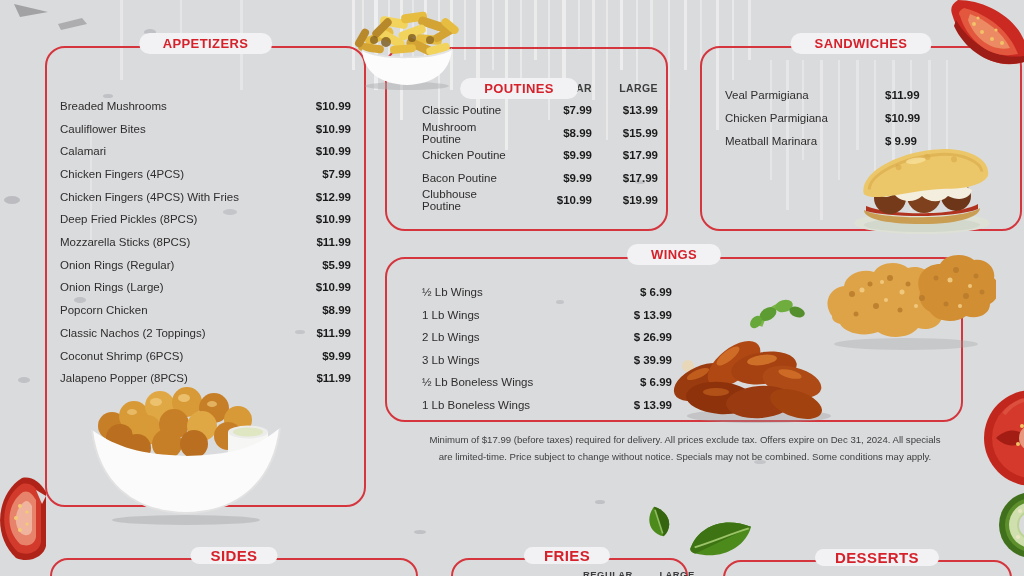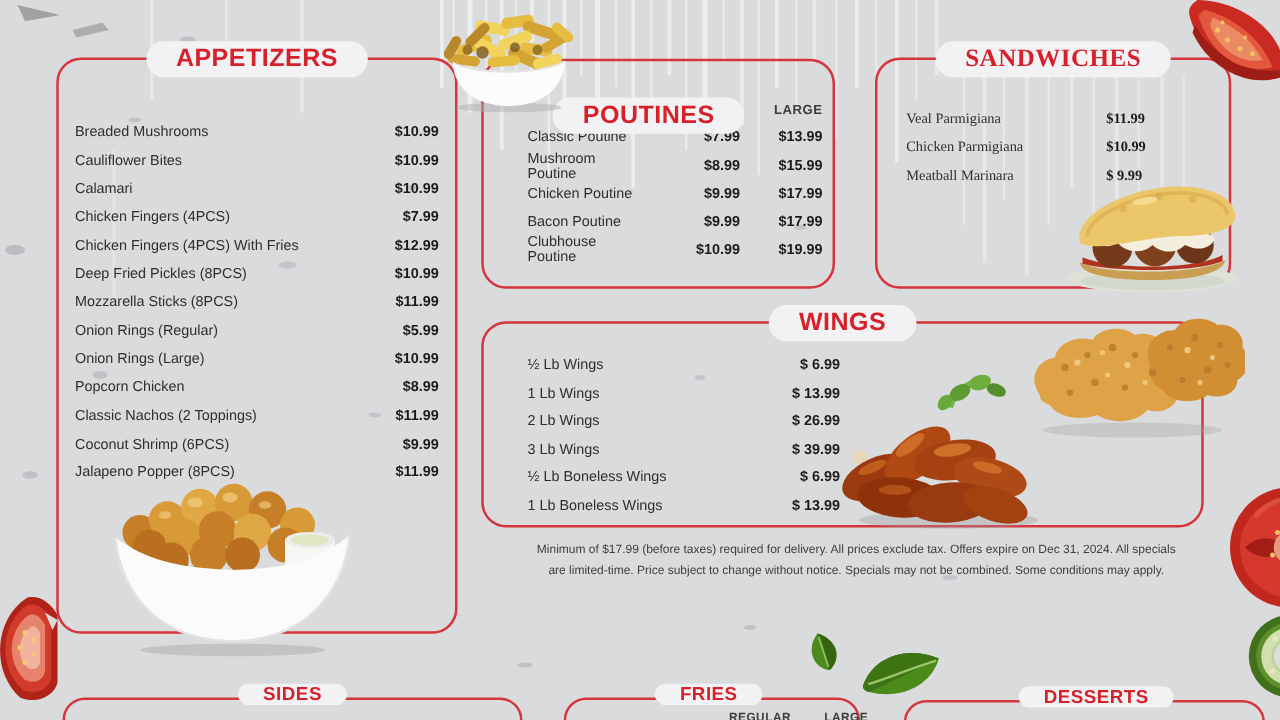--- a/index.html
+++ b/index.html
@@ -2,28 +2,28 @@
 <html><head>
 <meta charset="utf-8">
 <style>
   html,body{margin:0;padding:0;}
   .canvas{position:relative;width:1024px;height:576px;overflow:hidden;
     background:#dadbdd;font-family:"Liberation Sans",sans-serif;}
   .bg{position:absolute;left:0;top:0;z-index:0;}
   .mbox{position:absolute;border:2px solid #d5353d;border-radius:20px;z-index:1;box-sizing:border-box;}
   .appetizers{left:45px;top:46px;width:321px;height:461px;}
   .poutines{left:385px;top:47px;width:283px;height:184px;}
-  .sandwiches{left:700px;top:46px;width:285px;height:185px;font-family:Liberation Serif, serif;}
+  .sandwiches{left:700px;top:46px;width:322px;height:185px;}
   .wings{left:385px;top:257px;width:578px;height:165px;}
   .sides{left:50px;top:558px;width:368px;height:60px;border-radius:18px;}
   .friesbox{left:451px;top:558px;width:237px;height:60px;border-radius:18px;}
   .desserts{left:723px;top:560px;width:289px;height:60px;border-radius:18px;}
   .pill{position:absolute;top:-15px;left:50%;transform:translateX(-50%);
     background:#f2f2f4;border-radius:14px;padding:3px 24px;color:#d6212b;
-    font-weight:bold;font-size:20px;letter-spacing:.4px;white-space:nowrap;z-index:3;}
+    font-weight:bold;font-size:13px;letter-spacing:.4px;white-space:nowrap;z-index:3;}
   .pill.small{font-size:15px;top:-13px;padding:0 20px;}
   .poutines .pill{left:132px;margin-top:44px;}
   .friesbox .pill{left:114px;}
   .desserts .pill{left:152px;}
   .list{position:absolute;left:13px;right:13px;top:18.6px;margin-top:28px;}
   .arow{display:flex;justify-content:space-between;align-items:center;height:22.7px;font-size:11.5px;}
   .nm{color:#2f2d2d;}
   .pr{color:#1b1b1b;font-weight:bold;}
   
   .ptab{position:absolute;left:17px;right:8px;top:29px;}

